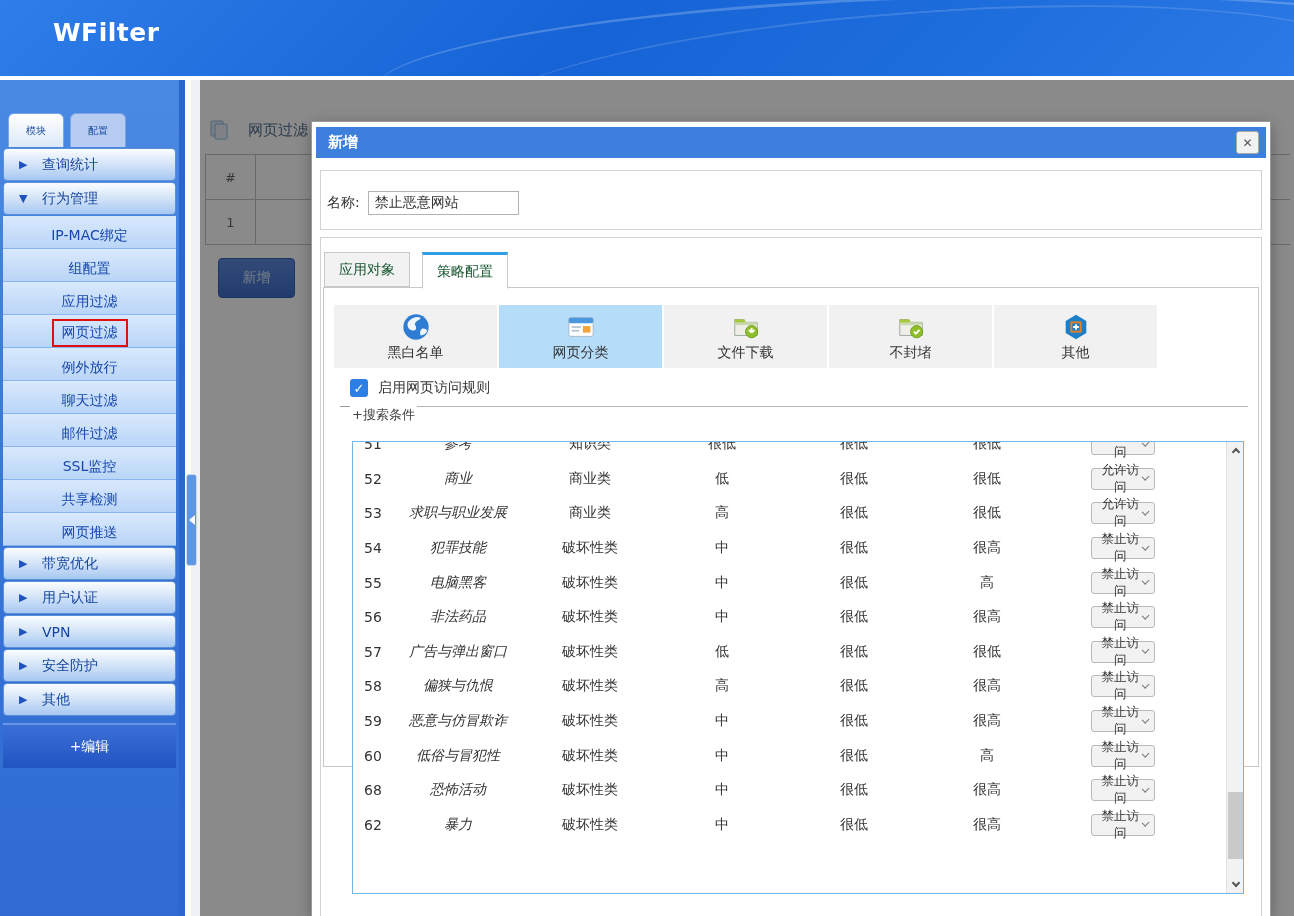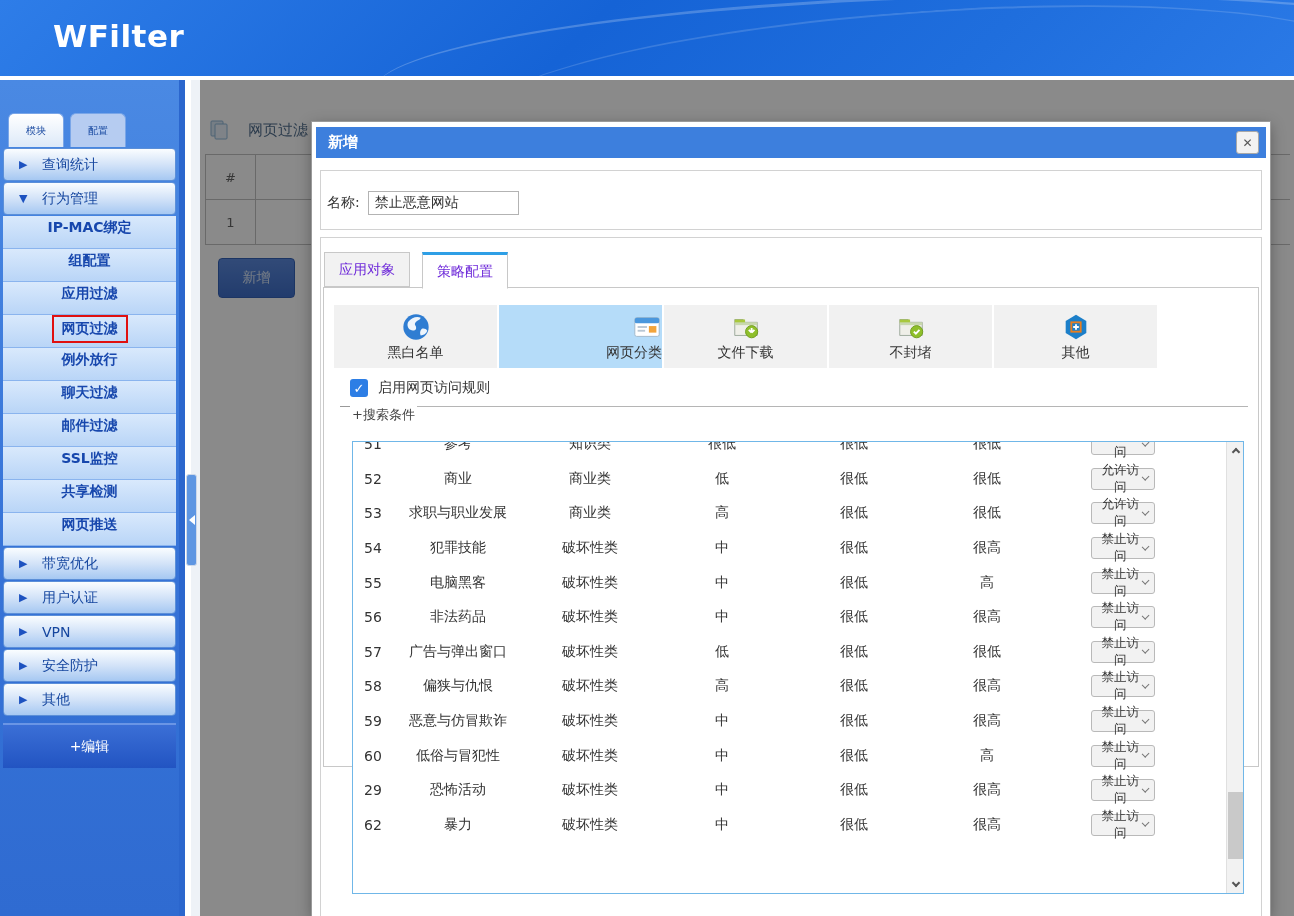--- a/index.html
+++ b/index.html
@@ -5,39 +5,39 @@
   * { margin:0; padding:0; box-sizing:border-box; }
   html,body { width:1294px; height:916px; overflow:hidden; font-family:"DejaVu Sans","Liberation Sans",sans-serif; background:#fff; }
 
   
   .banner { position:absolute; left:0; top:0; width:1294px; height:76px;
     background:linear-gradient(135deg,#2e7de8 0%,#1563d6 45%,#1f6edd 75%,#2a79e6 100%); overflow:hidden; }
   .banner .swoosh1 { position:absolute; right:-180px; bottom:-70px; width:1100px; height:150px; border-radius:50%;
     border-top:3px solid rgba(255,255,255,.22); transform:rotate(-2deg); }
   .banner .swoosh2 { position:absolute; right:-80px; bottom:-95px; width:900px; height:160px; border-radius:50%;
     border-top:2px solid rgba(255,255,255,.15); transform:rotate(-4deg); }
-  .logo { position:absolute; left:53px; top:18px; color:#fff; font-size:31px; font-weight:bold; letter-spacing:.5px; }
+  .logo { position:absolute; left:53px; top:18px; color:#fff; font-size:25px; font-weight:bold; letter-spacing:.5px; }
   .banner-divider { position:absolute; left:0; top:76px; width:1294px; height:4px; background:#fff; }
 
   
   .sidebar { position:absolute; left:0; top:80px; width:185px; height:836px;
     background:linear-gradient(180deg,#4a89e3 0%,#3774d8 55%,#2f6bd1 100%);
     border-right:6px solid #2b66cd; }
   .side-tabs { display:flex; gap:6px; margin:33px 0 0 8px; height:34px; }
   .side-tab { min-width:56px; padding:0 12px; display:flex; align-items:center; justify-content:center;
     font-size:10px; color:#15469f; border:1px solid #7aa6e8; border-bottom:none; border-radius:6px 6px 0 0; cursor:pointer; }
   .side-tab.active { background:linear-gradient(180deg,#ffffff,#dce9f8); }
   .side-tab.inactive { background:#b6ccf1;align-items:center; }
   .acc-header { height:33px; margin:1px 3px; border:1px solid #5b8fd8; border-radius:4px;
     background:linear-gradient(180deg,#fafdff 0%,#d3e3f8 50%,#a6c8f2 100%);
     color:#15469f; font-size:14px; display:flex; align-items:center; padding-left:15px; gap:11px; cursor:pointer; }
   .tri { font-size:11px; color:#1d52c0; width:12px; }
   .sub-list { margin:0 3px; background:linear-gradient(180deg,#cfe2fa,#b7d4f7); }
-  .sub-item { height:33px; border-bottom:1px solid #8ab4ee; display:flex; align-items:flex-start; justify-content:center;
-    font-size:14px; color:#1747ad; background:linear-gradient(180deg,#d9e9fc,#b9d5f7); cursor:pointer;font-weight:bold; }
+  .sub-item { height:33px; border-bottom:1px solid #8ab4ee; display:flex; align-items:flex-end; justify-content:center;
+    font-size:14px; color:#1747ad; background:linear-gradient(180deg,#d9e9fc,#b9d5f7); cursor:pointer; }
   .sub-item .sub-label { padding:3px 8px; }
   .sub-item .sub-label.selected { border:2px solid #e01010; }
   .edit-btn { height:45px; margin:7px 3px 0 3px; background:linear-gradient(180deg,#3b6fd6,#2254c2);
     border-top:2px solid #6a95e5; display:flex; align-items:center; justify-content:center;
     color:#fff; font-size:14px; cursor:pointer; }
 
   
   .gutter { position:absolute; left:191px; top:80px; width:9px; height:836px; background:#eef2f7; }
   .collapse-handle { position:absolute; left:186px; top:474px; width:11px; height:92px; background:#5e96e2;
     border:1px solid #cdd9ea; border-radius:3px; display:flex; align-items:center; justify-content:center; cursor:pointer; }
@@ -65,49 +65,49 @@
   .modal-close { position:absolute; right:7px; top:4px; width:23px; height:23px; background:#f2f2f2;
     border:1px solid #a8a8a8; border-radius:3px; display:flex; align-items:center; justify-content:center;
     font-size:12px; font-weight:bold; color:#555; cursor:pointer; }
   .group-box1 { position:absolute; left:8px; top:48px; width:942px; height:60px; border:1px solid #d2d2d2; }
   .name-row { position:absolute; left:6px; top:20px; display:flex; align-items:center; gap:8px; }
   .name-label { font-size:14px; color:#333; }
   .name-input { width:151px; height:24px; border:1px solid #b3b3b3; font-size:14px; color:#333; padding:0 6px;
     font-family:Liberation Serif, serif; }
   .group-box2 { position:absolute; left:8px; top:115px; width:942px; height:800px; border:1px solid #d2d2d2; }
   .dlg-tabs { position:absolute; left:3px; top:14px; height:36px; display:flex; }
-  .dlg-tab { height:35px; padding:0 14px; display:flex; align-items:center; font-size:14px; color:#6d28d9;
+  .dlg-tab { height:35px; padding:0 14px; display:flex; align-items:center; font-size:14px; color:#14532d;
     border:1px solid #c8c8c8; background:#f2f2f2; cursor:pointer; }
   .dlg-tab.active { background:#fff; border-top:3px solid #2e9fe6; border-bottom:1px solid #fff; height:37px;
     position:relative; z-index:3; margin-left:12px; }
   .panel { position:absolute; left:2px; top:49px; width:936px; height:480px; border:1px solid #c8c8c8; background:#fff; z-index:2; }
 
   
   .strip { position:absolute; left:10px; top:17px; height:63px; display:flex; gap:2px; }
   .strip-cell { width:163px; height:63px; background:#f1f1f1; display:flex; flex-direction:column; align-items:center;
     justify-content:center; gap:2px; cursor:pointer; }
-  .strip-cell.active { background:#b5dcf9;align-items:flex-end; }
+  .strip-cell.active { background:#b5dcf9; }
   .strip-label { font-size:14px; color:#333; }
 
   
   .check-row { position:absolute; left:26px; top:91px; display:flex; align-items:center; gap:10px; }
   .checkbox { width:18px; height:18px; background:#2d7ee5; border-radius:3px; display:flex; align-items:center;
     justify-content:center; color:#fff; font-size:13px; cursor:pointer; }
   .check-label { font-size:14px; color:#333; }
   .search-row { position:absolute; left:16px; top:118px; width:908px; display:flex; align-items:flex-start; }
   .dash { width:10px; height:1px; background:#999; }
   .search-label { font-size:13px; color:#444; margin:0 2px; cursor:pointer; }
   .longline { flex:1; height:1px; background:#b5b5b5; }
 
   
   .rules-box { position:absolute; left:28px; top:153px; width:892px; height:453px; border:1px solid #70b7e8; overflow:hidden; background:#fff; }
   .rows-wrap { margin-top:-15px; width:873px; }
   .trow { height:34.6px; display:flex; align-items:center; }
   .c { font-size:14px; color:#333; text-align:center; }
-  .c1 { width:40px; } .c2 { width:130px; } .c3 { width:134px; } .c4 { width:130px; }
+  .c1 { width:40px; } .c2 { width:130px;font-style:italic; } .c3 { width:134px; } .c4 { width:130px; }
   .c5 { width:134px; } .c6 { width:132px; } .c7 { width:140px; display:flex; justify-content:center; }
   .dropdown { width:64px; height:22px; background:#f2f2f2; border:1px solid #b9b9b9; border-radius:3px;
     display:flex; align-items:center; justify-content:space-between; padding:0 6px; font-size:12.5px; color:#333; cursor:pointer; }
   .chev { width:6px; height:6px; border-right:1.5px solid #777; border-bottom:1.5px solid #777; transform:rotate(45deg); margin-top:-3px; }
 
   
   .vscroll { position:absolute; right:0; top:0; width:17px; height:451px; background:#f2f2f2; border-left:1px solid #e0e0e0; }
   .sbtn { position:absolute; left:0; width:17px; height:17px; display:flex; align-items:center; justify-content:center; cursor:pointer; }
   .sbtn.up { top:0; } .sbtn.down { bottom:0; }
   .chev-up { width:6px; height:6px; border-left:2px solid #555; border-top:2px solid #555; transform:rotate(45deg); margin-top:3px; }
@@ -467,21 +467,21 @@
               <span class="c c6">高</span>
               <span class="c c7">
                 <span class="dropdown">
                   <span>禁止访问</span>
                   <span class="chev"></span>
                 </span>
               </span>
             </div>
 
             <div class="trow">
-              <span class="c c1">29</span>
+              <span class="c c1">68</span>
               <span class="c c2">恐怖活动</span>
               <span class="c c3">破坏性类</span>
               <span class="c c4">中</span>
               <span class="c c5">很低</span>
               <span class="c c6">很高</span>
               <span class="c c7">
                 <span class="dropdown">
                   <span>禁止访问</span>
                   <span class="chev"></span>
                 </span>

